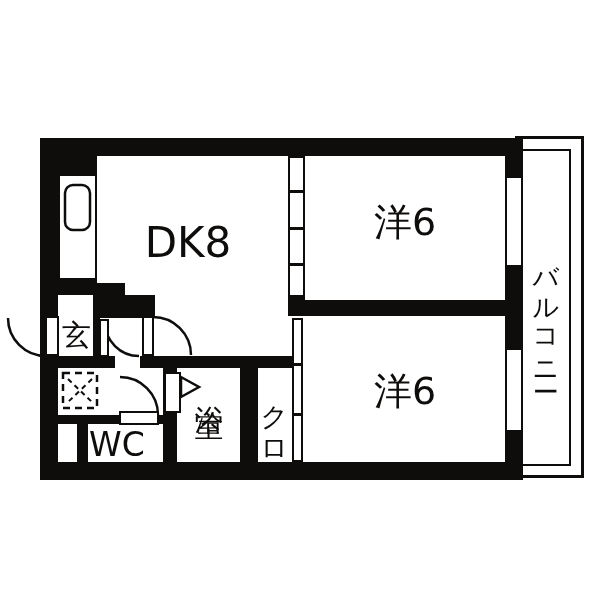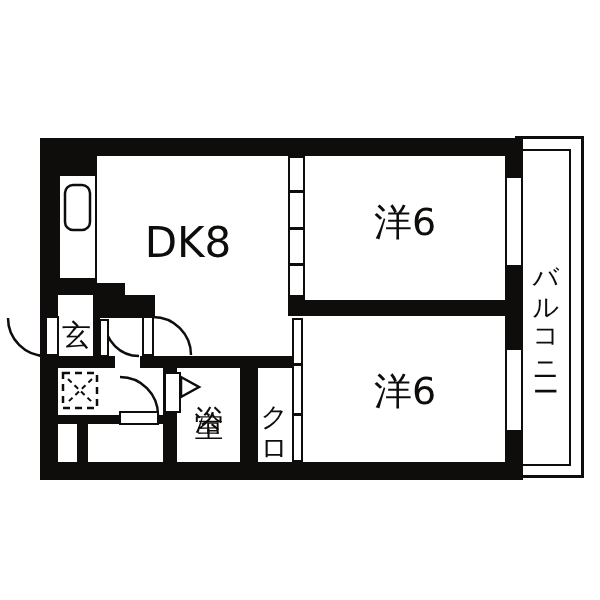--- a/index.html
+++ b/index.html
@@ -75,17 +75,18 @@
     <rect x="165" y="373" width="15" height="39" fill="#ffffff" stroke="var(--ink)" stroke-width="2"></rect>
     <polygon points="181,377 181,397 199,387" fill="#ffffff" stroke="var(--ink)" stroke-width="2.5"></polygon>
     <rect x="63" y="373" width="34" height="35" fill="none" stroke="var(--ink)" stroke-width="2.5" stroke-dasharray="7 5"></rect>
     <path d="M 68 379 L 92 402 M 92 379 L 68 402" fill="none" stroke="var(--ink)" stroke-width="2" stroke-dasharray="5 4"></path>
   </svg>
 
   <div class="lbl center z5" style="left:128px;top:221px;width:120px;font-size:42px;">DK8</div>
   <div class="lbl center z5" style="left:345px;top:203px;width:120px;font-size:38px;">洋6</div>
   <div class="lbl center z5" style="left:345px;top:372px;width:120px;font-size:38px;">洋6</div>
   <div class="lbl z5" style="left:62px;top:320px;font-size:29px;">玄</div>
+  <div class="lbl z5" style="left:89px;top:428px;font-size:33px;">WC</div>
   <div class="lbl vert z5" style="left:194px;top:382px;font-size:29px;letter-spacing:5px;">浴室</div>
   <div class="lbl vert z5" style="left:260px;top:386px;font-size:27px;letter-spacing:6px;">クロ</div>
   <div class="lbl vert z5" style="left:532px;top:248px;font-size:26px;letter-spacing:3px;">バルコニー</div>
 
 </div>
 
 </body></html>

